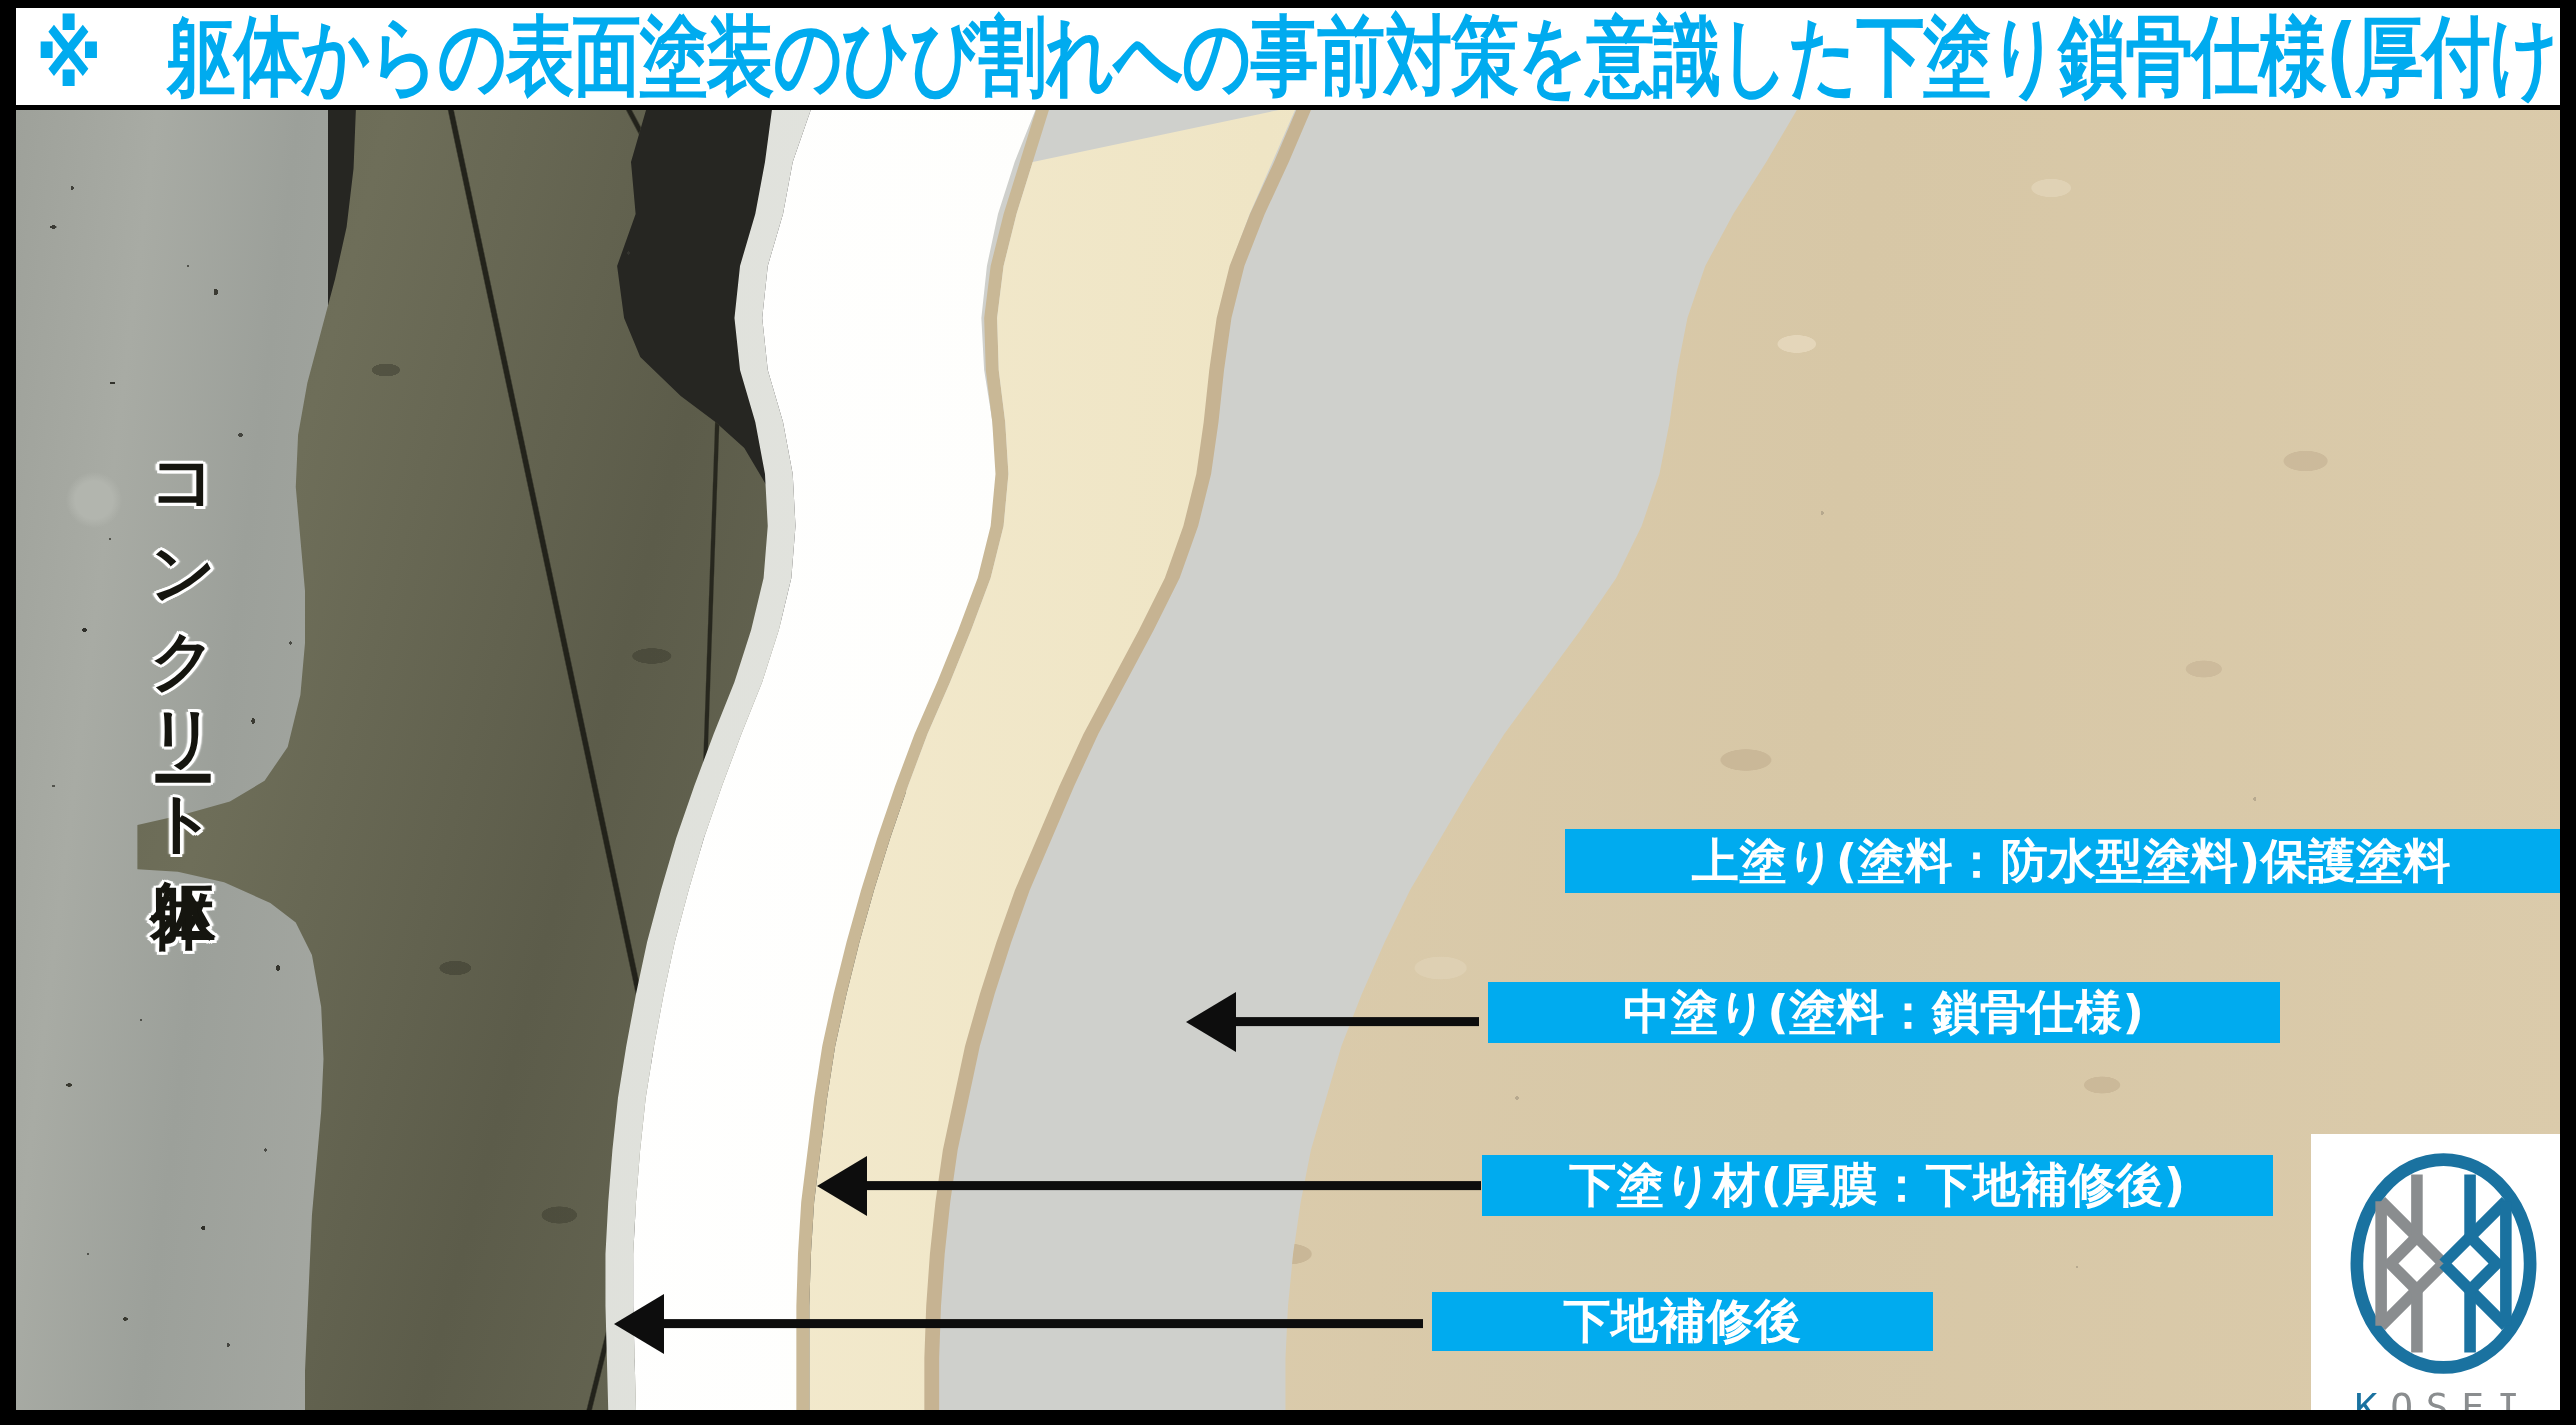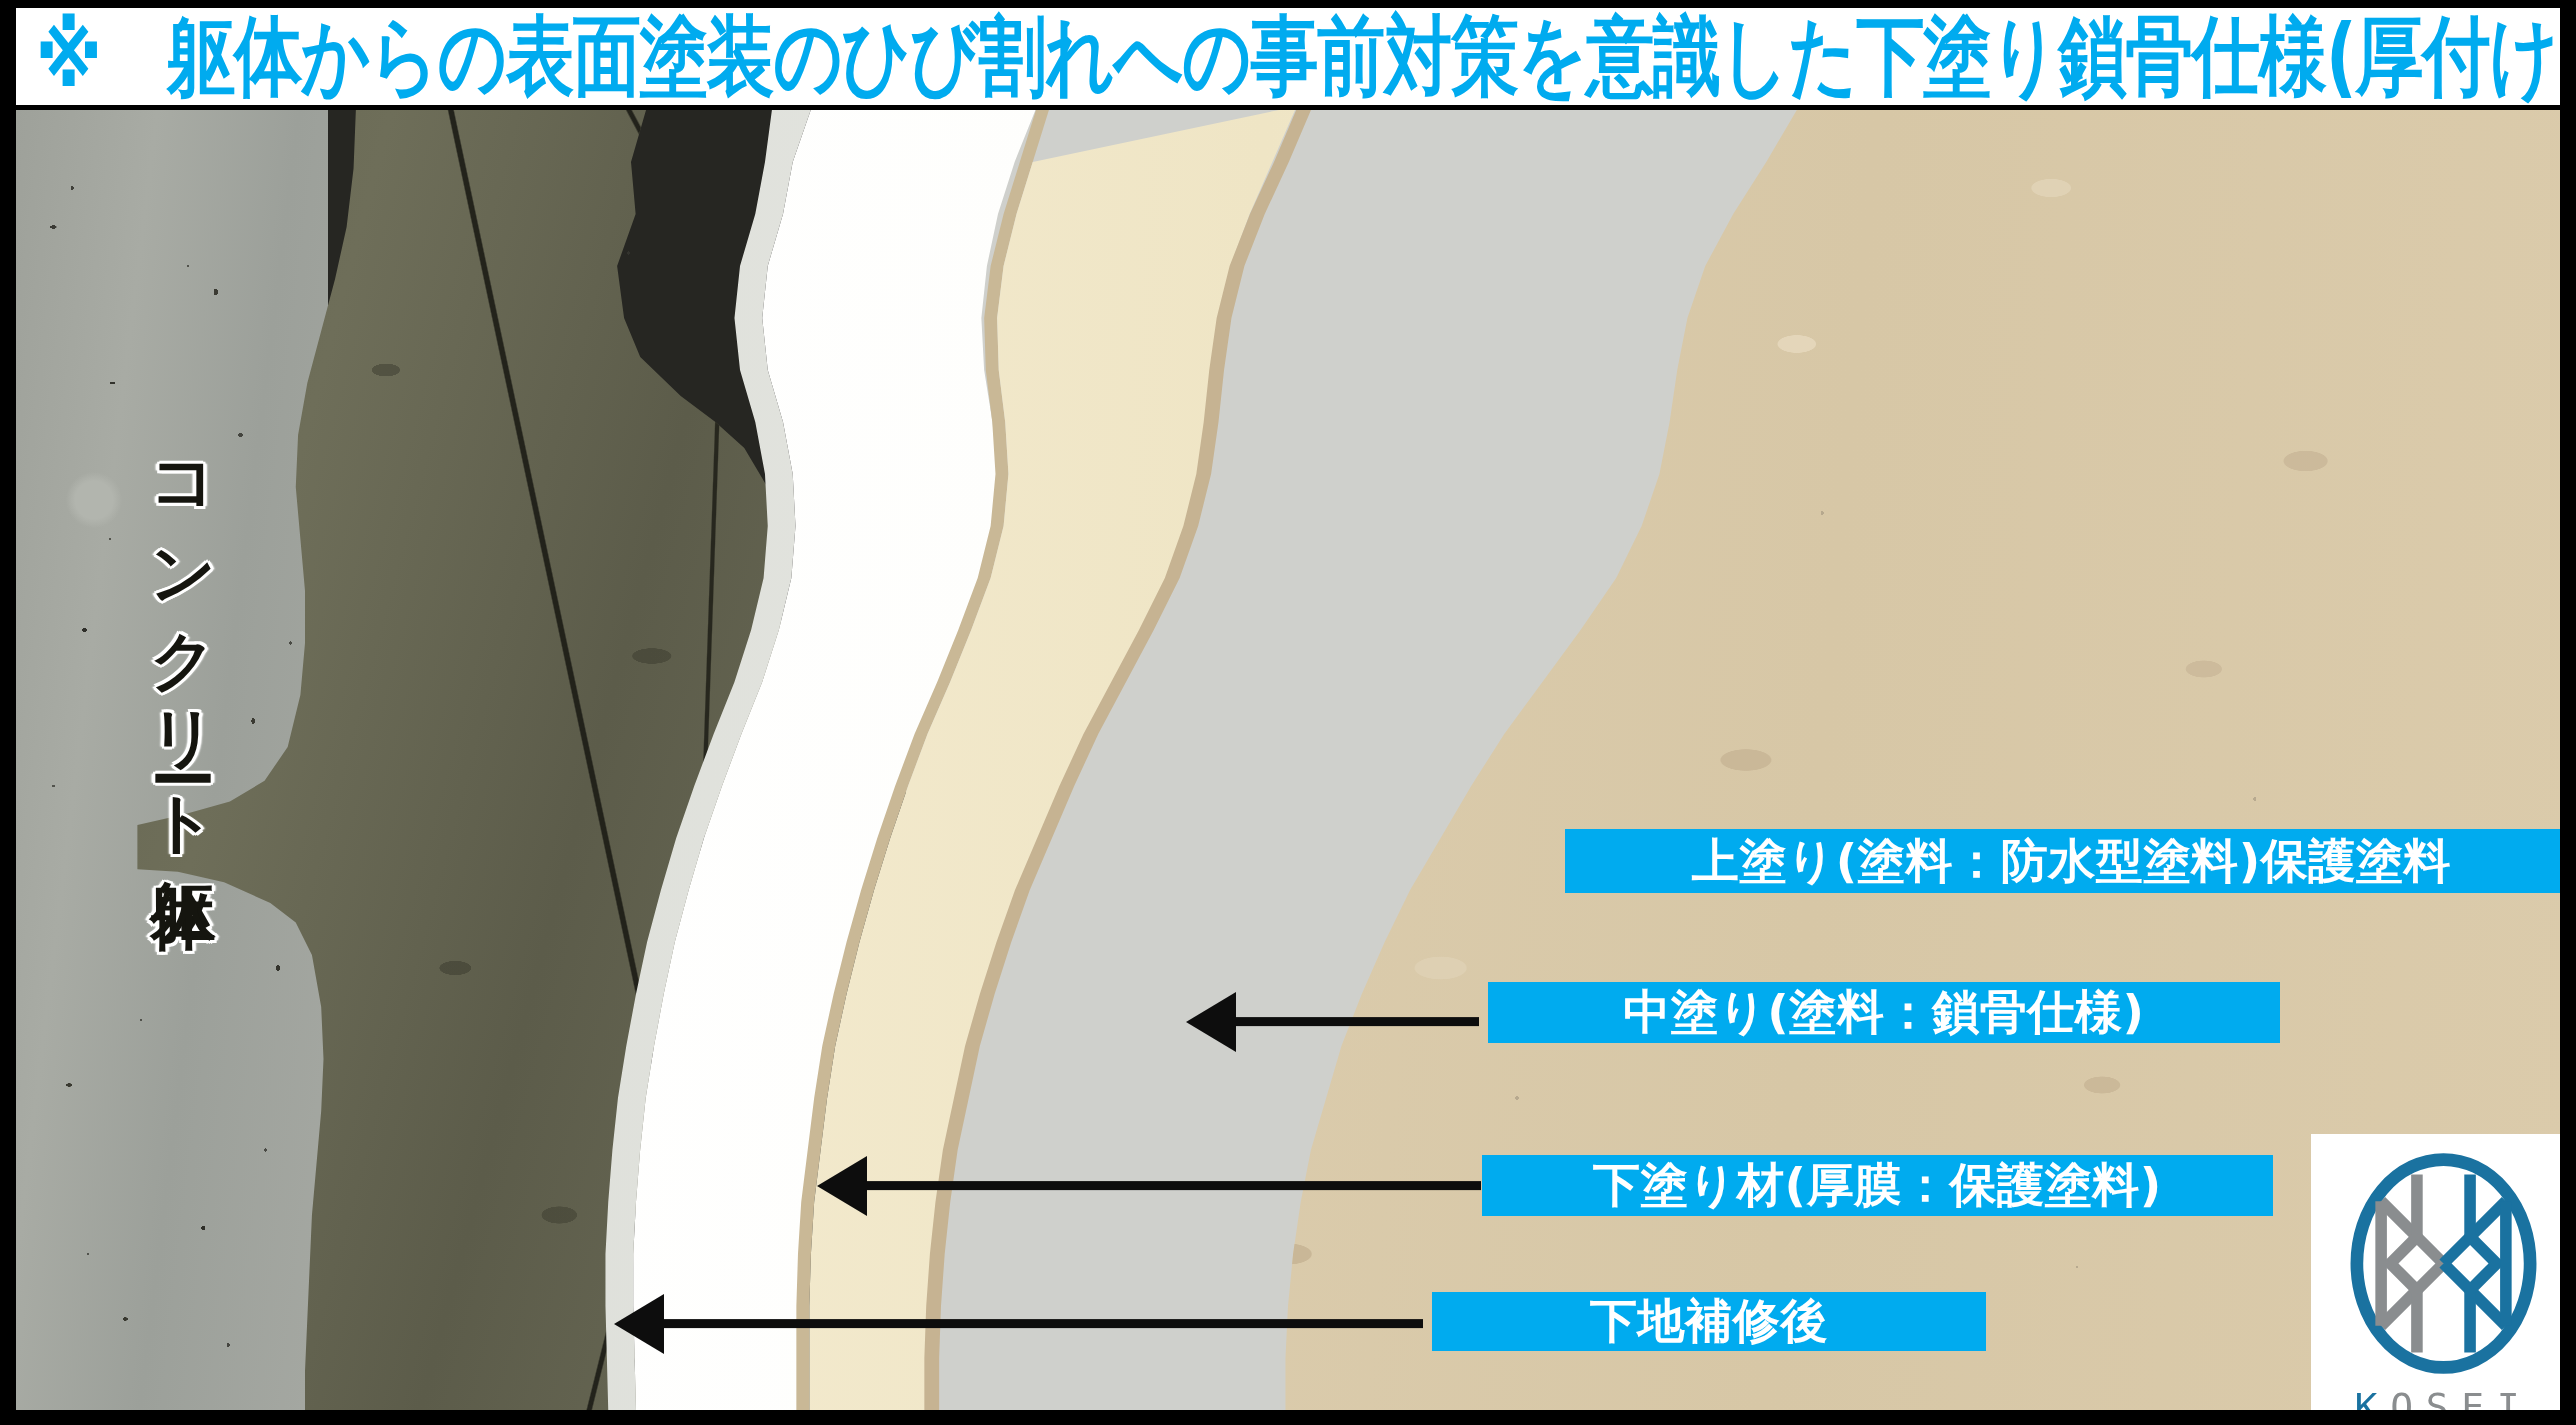--- a/index.html
+++ b/index.html
@@ -286,21 +286,21 @@
     position:absolute;background:#00ABEF;color:#ffffff;
     font-weight:bold;white-space:nowrap;
     display:flex;align-items:center;justify-content:center;
     font-family:"DejaVu Sans","Liberation Sans",sans-serif;
     letter-spacing:0.6px;
     margin-left:9px;
   }
   #lbl-top   {left:1540px;top:719px;width:1013px;height:64px;font-size:47px;}
   #lbl-mid   {left:1463px;top:872px;width:792px;height:61px;font-size:47px;}
   #lbl-under {left:1457px;top:1045px;width:791px;height:61px;font-size:47px;}
-  #lbl-repair{left:1407px;top:1182px;width:554px;height:59px;font-size:47px;}
+  #lbl-repair{left:1407px;top:1182px;width:501px;height:59px;font-size:47px;}
 
   
   .arrow{position:absolute;height:15px;}
   .arrow .shaft{
     position:absolute;right:0;top:50%;transform:translateY(-50%);
     height:9.8px;background:#0d0d0d;
   }
   .arrow .head{
     position:absolute;left:0;top:50%;transform:translateY(-50%);
     width:0;height:0;border-top:30px solid transparent;
@@ -358,21 +358,21 @@
       <span class="head"></span>
       <span class="shaft"></span>
     </div>
     <div class="arrow" id="arr-repair">
       <span class="head"></span>
       <span class="shaft"></span>
     </div>
 
     <div class="callout" id="lbl-top">上塗り(塗料：防水型塗料)保護塗料</div>
     <div class="callout" id="lbl-mid">中塗り(塗料：鎖骨仕様)</div>
-    <div class="callout" id="lbl-under">下塗り材(厚膜：保護塗料)</div>
+    <div class="callout" id="lbl-under">下塗り材(厚膜：下地補修後)</div>
     <div class="callout" id="lbl-repair">下地補修後</div>
 
     <div id="logo-card">
       <svg id="logo-mark" viewBox="0 0 340 400">
         <ellipse cx="170" cy="200" rx="150" ry="180" fill="none" stroke="#1A72A0" stroke-width="22"></ellipse>
         <g fill="none" stroke-width="20" stroke-linecap="butt">
 
           <g stroke="#8A8D8F">
             <path d="M170 200 L 62 92"></path>
             <path d="M170 200 L 62 308"></path>

